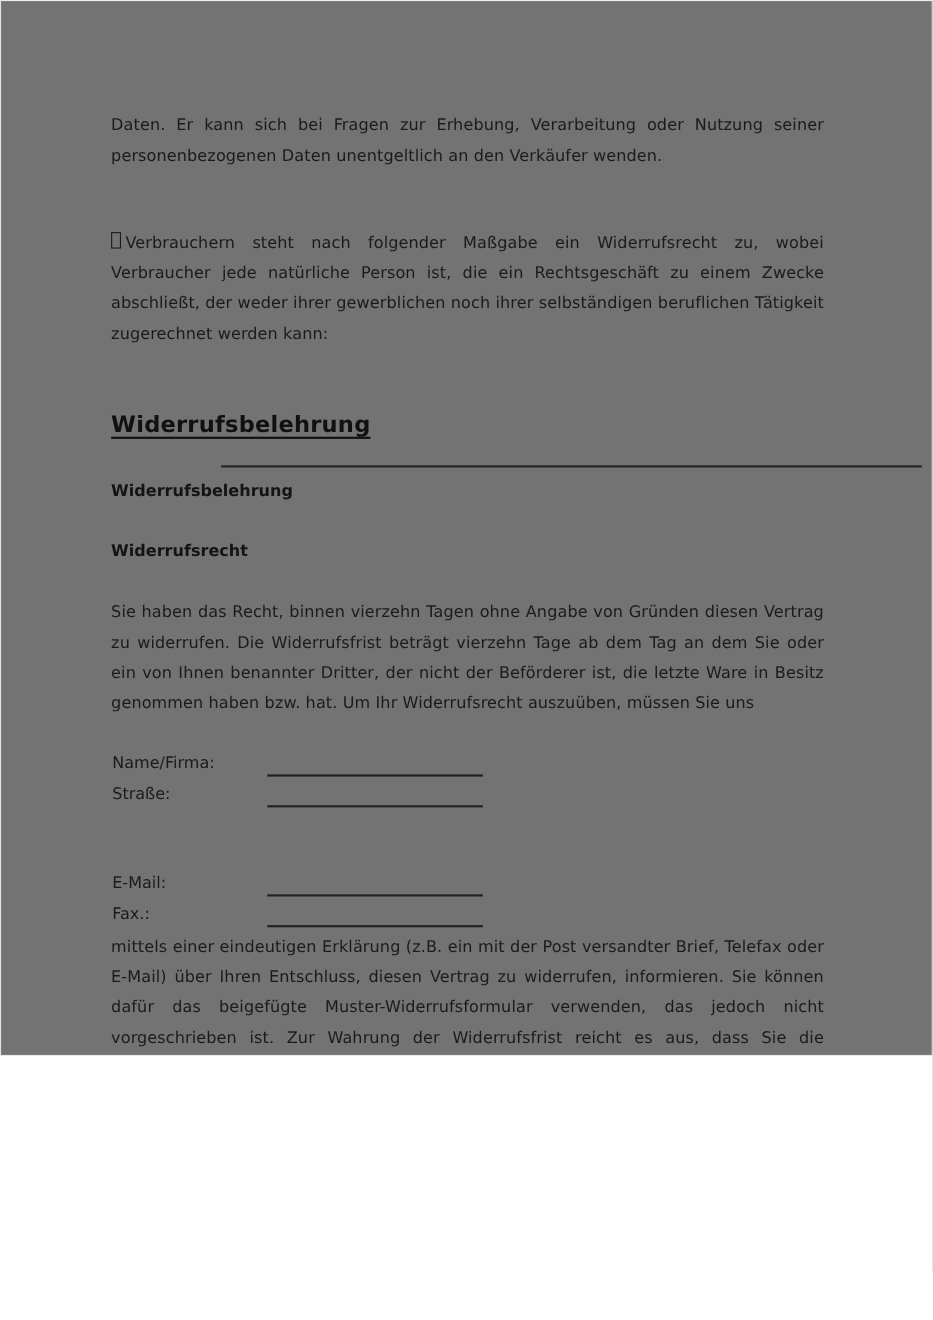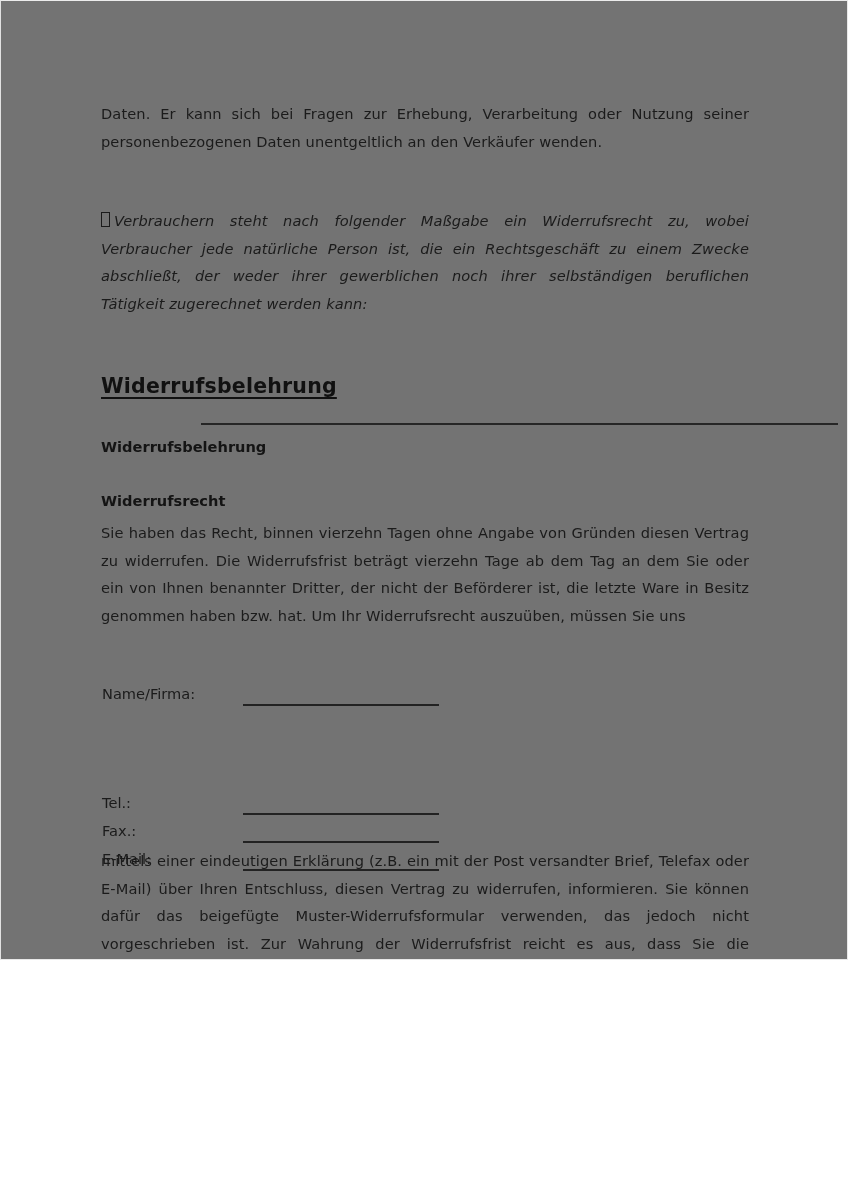--- a/index.html
+++ b/index.html
@@ -39,21 +39,21 @@
   }
   .tofu {
     display: inline-block;
     width: 7px;
     height: 13px;
     border: 1.4px solid #1b1b1b;
     vertical-align: -1px;
     margin-right: 4px;
   }
   .p1 { position: absolute; top: 99px; width: 648px; }
-  .p2 { position: absolute; top: 206px; width: 648px; font-style: italic; }
+  .p2 { position: absolute; top: 206px; width: 648px; }
 
   .main-heading {
     position: absolute;
     top: 373px;
     font-size: 20.5px;
     font-weight: bold;
     color: #111111;
     text-decoration: underline;
     text-underline-offset: 4px;
     letter-spacing: 0.2px;
@@ -80,21 +80,21 @@
   .section-heading {
     position: absolute;
     top: 491px;
     font-size: 14.6px;
     font-weight: bold;
     color: #141414;
     margin: 0;
     white-space: nowrap;
     text-align: right;
   }
-  .p3 { position: absolute; top: 518px; width: 648px; }
+  .p3 { position: absolute; top: 542px; width: 648px; }
 
   .form-block {
     position: absolute;
     width: 400px;
   }
   .form-block.group1 { top: 682px; }
   .form-block.group2 { top: 791px; }
   .form-row {
     position: relative;
     height: 28px;
@@ -149,33 +149,33 @@
 
     <h3 class="section-heading">Widerrufsrecht</h3>
 
     <p class="para p3">Sie haben das Recht, binnen vierzehn Tagen ohne Angabe von Gründen diesen Vertrag zu widerrufen. Die Widerrufsfrist beträgt vierzehn Tage ab dem Tag an dem Sie oder ein von Ihnen benannter Dritter, der nicht der Beförderer ist, die letzte Ware in Besitz genommen haben bzw. hat. Um Ihr Widerrufsrecht auszuüben, müssen Sie uns</p>
 
     <div class="form-block group1">
       <div class="form-row">
         <span class="form-label">Name/Firma:</span>
         <span class="form-line"></span>
       </div>
+      <div class="form-row">
+        <span class="form-label">Straße:</span>
+        <span class="form-line"></span>
+      </div>
     </div>
 
     <div class="form-block group2">
       <div class="form-row">
-        <span class="form-label">Tel.:</span>
+        <span class="form-label">E-Mail:</span>
         <span class="form-line"></span>
       </div>
       <div class="form-row">
         <span class="form-label">Fax.:</span>
-        <span class="form-line"></span>
-      </div>
-      <div class="form-row">
-        <span class="form-label">E-Mail:</span>
         <span class="form-line"></span>
       </div>
     </div>
 
     <p class="para p4">mittels einer eindeutigen Erklärung (z.B. ein mit der Post versandter Brief, Telefax oder E-Mail) über Ihren Entschluss, diesen Vertrag zu widerrufen, informieren. Sie können dafür das beigefügte Muster-Widerrufsformular verwenden, das jedoch nicht vorgeschrieben ist. Zur Wahrung der Widerrufsfrist reicht es aus, dass Sie die Mitteilung über die Ausübung des Widerrufsrechts vor Ablauf der Widerrufsfrist absenden.</p>
 
   </div>
 
   <div class="watermark">blog</div>
 

